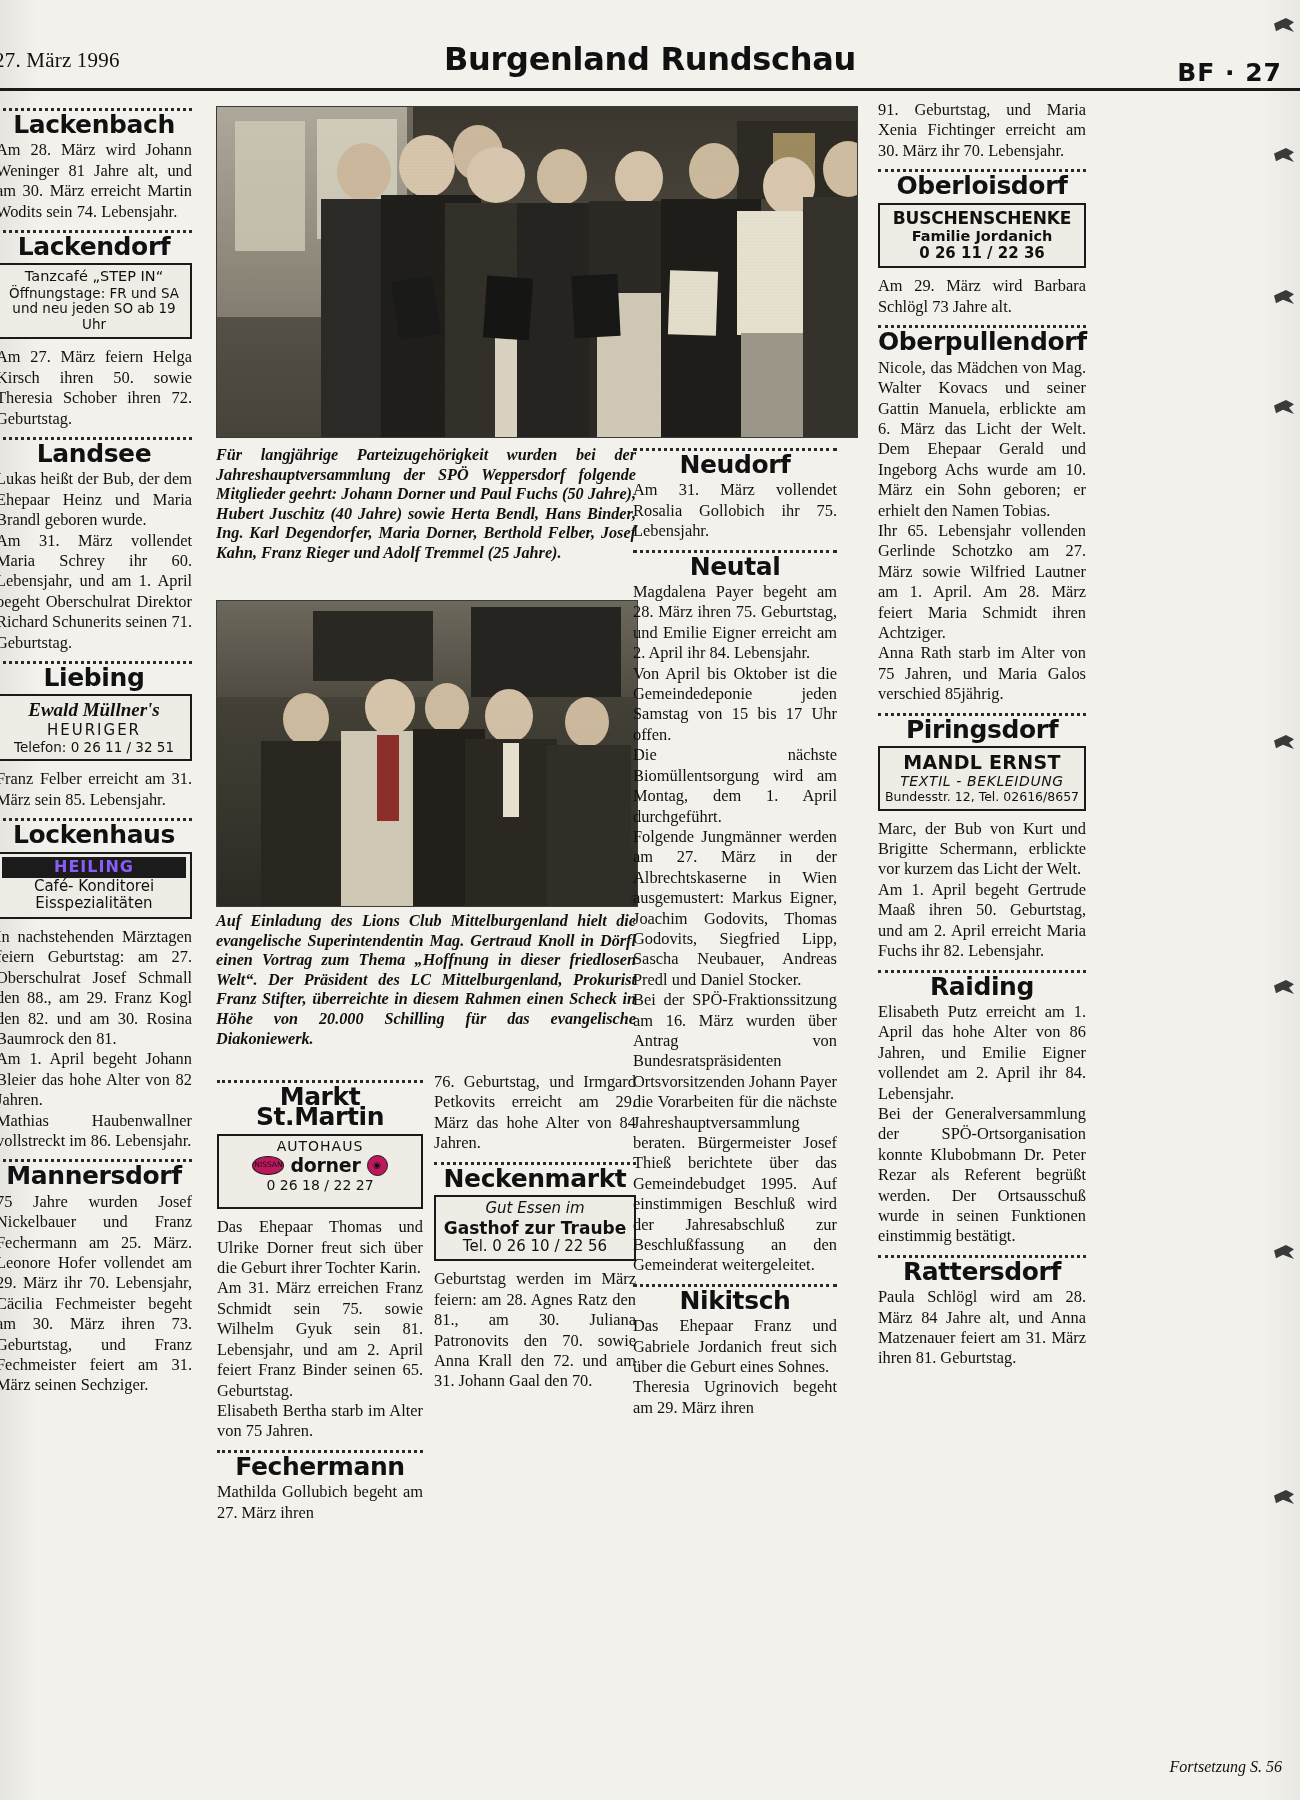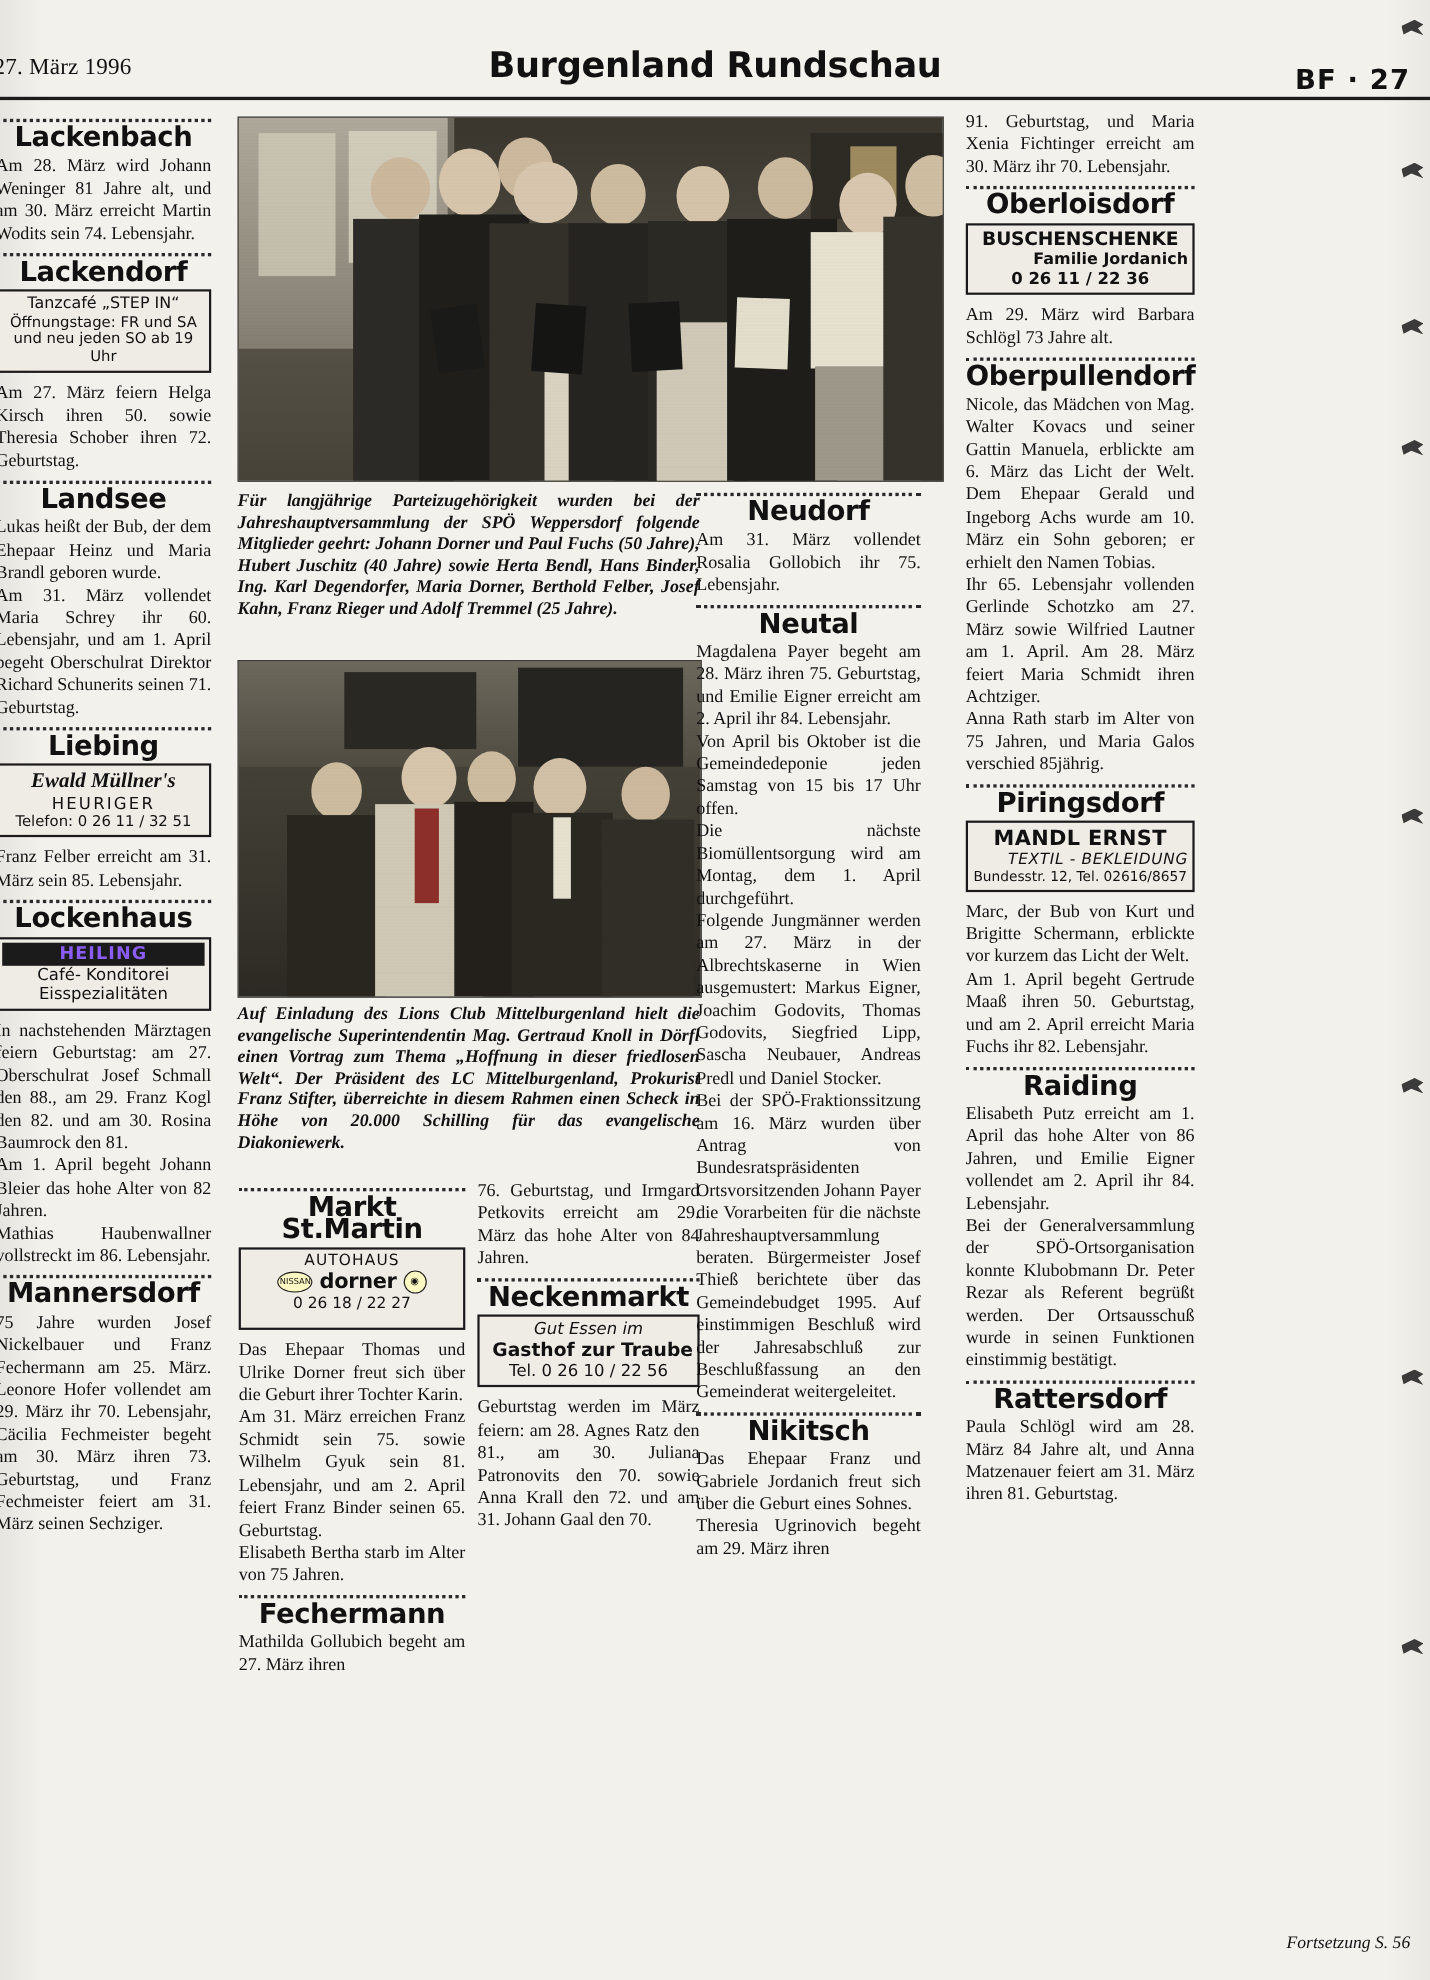--- a/index.html
+++ b/index.html
@@ -95,21 +95,21 @@
   
   .ad {
     border: 2px solid #1a1a1a;
     margin: 6px 0 8px 0;
     padding: 3px 4px 4px 4px;
     text-align: center;
     background: #efece5;
     line-height: 1.18;
   }
   .ad .l1 { font-size: 15px; }
-  .ad .l2 { font-size: 15px; text-align: right; }
+  .ad .l2 { font-size: 15px; }
   .ad .l3 { font-size: 15px; }
 
   .ad-stepin .t1 { font-family: "DejaVu Sans", sans-serif; font-size: 14.5px; }
   .ad-stepin .t2 { font-family: "DejaVu Sans", sans-serif; font-size: 13.5px; }
   .ad-stepin .t3 { font-family: "DejaVu Sans", sans-serif; font-size: 13.5px; }
 
   .ad-heuriger .n { font-family: "Liberation Serif", serif; font-style: italic; font-weight: bold; font-size: 19px; }
   .ad-heuriger .k { font-family: "DejaVu Sans", sans-serif; font-size: 15px; letter-spacing: 2px; }
   .ad-heuriger .tel { font-family: "DejaVu Sans", sans-serif; font-size: 13.5px; }
 
@@ -121,21 +121,21 @@
   .ad-autohaus .mid { display: flex; align-items: center; justify-content: center; gap: 6px; }
   .ad-autohaus .brand { font-family: "DejaVu Sans", sans-serif; font-weight: bold; font-size: 19px; letter-spacing: -0.3px; }
   .ad-autohaus .tel { font-family: "DejaVu Sans", sans-serif; font-size: 14px; }
   .logo-circ {
     width: 30px; height: 17px;
     border: 1.6px solid #1b1b1b;
     border-radius: 50%;
     font-size: 7.5px;
     font-family: "DejaVu Sans", sans-serif;
     display: flex; align-items: center; justify-content: center;
-    background: #fef9c3;
+    background: #be185d;
   }
   .logo-circ.sk { width: 19px; height: 19px; border-radius: 50%; font-size: 9px; }
 
   .ad-traube .l1 { font-family: "DejaVu Sans", sans-serif; font-style: italic; font-size: 15px; }
   .ad-traube .l2 { font-family: "DejaVu Sans", sans-serif; font-weight: bold; font-size: 17px; }
   .ad-traube .l3 { font-family: "DejaVu Sans", sans-serif; font-size: 15px; }
 
   .ad-buschen .l1 { font-family: "DejaVu Sans", sans-serif; font-weight: bold; font-size: 17px; letter-spacing: -0.2px; }
   .ad-buschen .l2 { font-family: "DejaVu Sans", sans-serif; font-weight: bold; font-size: 14.5px; }
   .ad-buschen .l3 { font-family: "DejaVu Sans", sans-serif; font-weight: bold; font-size: 15px; }

